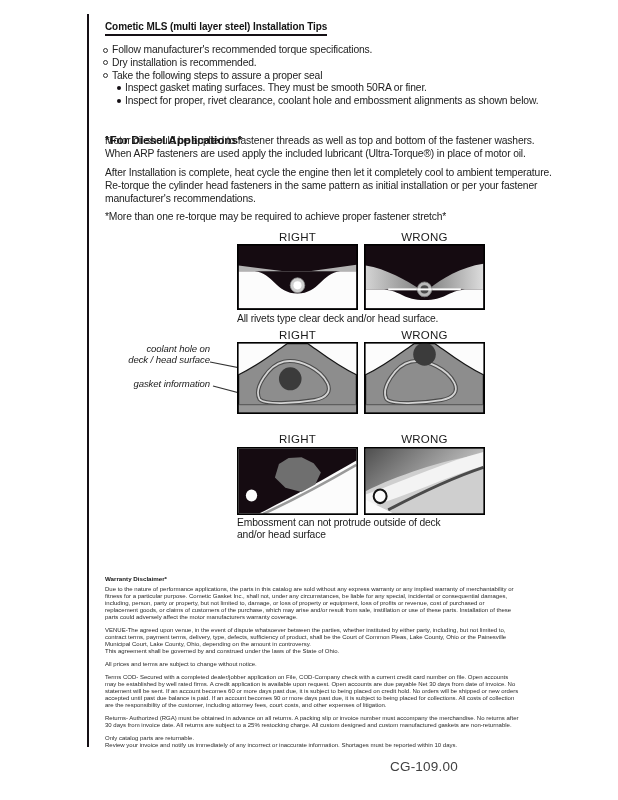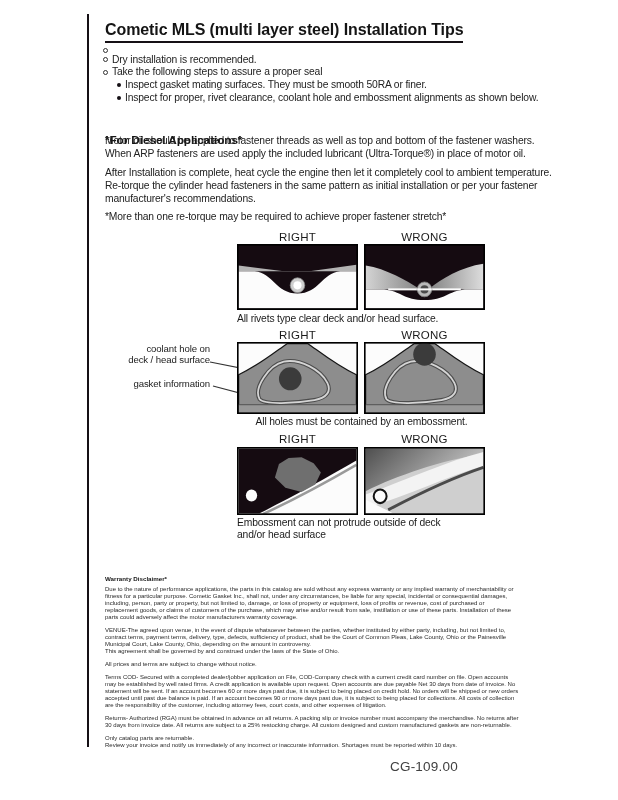--- a/index.html
+++ b/index.html
@@ -4,21 +4,21 @@
 <style>
   html,body{margin:0;padding:0;background:#e8e8e8;}
   .page{
     position:relative;width:618px;height:800px;background:#ffffff;
     font-family:"Liberation Sans", sans-serif;color:#1d1d1d;overflow:hidden;
     margin:0 auto;
   }
   .abs{position:absolute;}
   .edge-line{left:87px;top:14px;width:2px;height:733px;background:#151015;}
   .title{
-    left:105px;top:21px;font-size:16px;font-weight:bold;letter-spacing:-0.1px;
+    left:105px;top:21px;font-size:10px;font-weight:bold;letter-spacing:-0.1px;
     border-bottom:2px solid #151015;padding-bottom:2px;color:#141414;
   }
   .tips{left:103px;top:44px;width:470px;font-size:10.3px;letter-spacing:-0.15px;color:#222;}
   .tip-row{display:flex;align-items:flex-start;margin-bottom:1.2px;line-height:11.6px;}
   .tip-row.sub{margin-left:14px;}
   .b-open{flex:0 0 auto;width:3px;height:3px;border:1px solid #333;border-radius:50%;margin:3.5px 4px 0 0;}
   .b-fill{flex:0 0 auto;width:4px;height:4px;background:#151015;border-radius:50%;margin:3.5px 4px 0 0;}
   .diesel-h{left:105px;top:133px;font-size:11.8px;font-weight:bold;color:#141414;letter-spacing:-0.1px;}
   .body-p{left:105px;width:456px;font-size:10.3px;line-height:13.2px;letter-spacing:-0.15px;color:#222;}
   .p1{top:134px;}
@@ -26,21 +26,21 @@
   .note{top:210px;}
   .dlabel{width:121px;text-align:center;font-size:11.5px;color:#1b1b1b;letter-spacing:0.2px;}
   .dl-1{top:231px;} .dl-2{top:329px;} .dl-3{top:433px;}
   .dx-r{left:237px;} .dx-w{left:364px;}
   .panel{width:121px;display:block;}
   .pp-1{top:244px;height:66px;} .pp-2{top:342px;height:72px;} .pp-3{top:447px;height:68px;}
   .caption{font-size:10.3px;letter-spacing:-0.15px;color:#1b1b1b;line-height:11.5px;}
   .cap1{left:237px;top:313px;}
   .cap2{left:237px;top:416px;width:249px;text-align:center;}
   .cap3{left:237px;top:517px;}
-  .side-label{width:140px;text-align:right;font-size:9.6px;line-height:10.8px;letter-spacing:-0.1px;color:#1b1b1b;}
+  .side-label{width:140px;text-align:right;font-size:9.6px;line-height:10.8px;letter-spacing:-0.1px;color:#1b1b1b;font-style:italic;}
   .lab-cool{left:70px;top:344px;}
   .lab-emb{left:70px;top:379px;}
   .leaders{left:205px;top:356px;}
   .warranty{left:105px;top:575px;width:414px;font-size:6px;line-height:7px;color:#2a2a2a;letter-spacing:0;}
   .warranty .wh{font-weight:bold;font-size:6.2px;margin-bottom:4px;color:#141414;}
   .warranty p{margin:0 0 6px 0;}
   .warranty p.tight{margin-bottom:0;}
   .page-code{left:390px;top:759px;font-size:13.5px;color:#404040;letter-spacing:0.2px;}
 </style>
 </head>
@@ -48,20 +48,21 @@
 
 <div class="page">
 
   <div class="abs edge-line"></div>
 
   <div class="abs title">Cometic MLS (multi layer steel) Installation Tips</div>
 
   <div class="abs tips">
     <div class="tip-row">
       <span class="b-open"></span>
+      <span>Follow manufacturer's recommended torque specifications.</span>
     </div>
     <div class="tip-row">
       <span class="b-open"></span>
       <span>Dry installation is recommended.</span>
     </div>
     <div class="tip-row">
       <span class="b-open"></span>
       <span>Take the following steps to assure a proper seal</span>
     </div>
     <div class="tip-row sub">
@@ -147,21 +148,20 @@
     <rect x="0" y="0" width="150" height="88" fill="#fcfcfc"></rect>
     <path d="M2,88 L2,40 C28,28 50,10 62,2 L88,2 C100,10 122,28 148,40 L148,88 Z" fill="#8d8d8d" stroke="#141414" stroke-width="1.5"></path>
     <rect x="2" y="77" width="146" height="10" fill="#989898"></rect>
     <line x1="2" y1="76.5" x2="148" y2="76.5" stroke="#5e5e5e" stroke-width="1.5"></line>
     <path d="M28,70 C20,56 40,28 58,24 C78,20 104,34 112,50 C117,60 112,68 96,71 C72,75 34,77 28,70 Z" fill="none" stroke="#4c4c4c" stroke-width="5"></path>
     <path d="M28,70 C20,56 40,28 58,24 C78,20 104,34 112,50 C117,60 112,68 96,71 C72,75 34,77 28,70 Z" fill="none" stroke="#d4d4d4" stroke-width="2.2"></path>
     <circle cx="75" cy="15" r="14" fill="#3b3b3b"></circle>
     <rect x="1" y="1" width="148" height="86" fill="none" stroke="#000000" stroke-width="2"></rect>
   </svg>
 
-  <div class="abs caption cap2">All holes must be contained by an embossment.</div>
 
   <div class="abs dlabel dl-3 dx-r">RIGHT</div>
   <div class="abs dlabel dl-3 dx-w">WRONG</div>
 
   <svg class="abs panel pp-3 dx-r" viewBox="0 0 150 80" preserveAspectRatio="none">
     <rect x="0" y="0" width="150" height="80" fill="#fcfcfc"></rect>
     <path d="M2,2 L148,2 L148,16 C108,38 62,62 28,78 L2,78 Z" fill="#150b11"></path>
     <path d="M148,21 C108,43 64,65 32,79" stroke="#9a9a9a" stroke-width="3" fill="none"></path>
     <polygon points="52,20 64,13 80,12 95,19 104,30 97,44 80,53 60,48 47,36" fill="#6f6f6f"></polygon>
     <circle cx="18" cy="57" r="7" fill="#fcfcfc"></circle>

